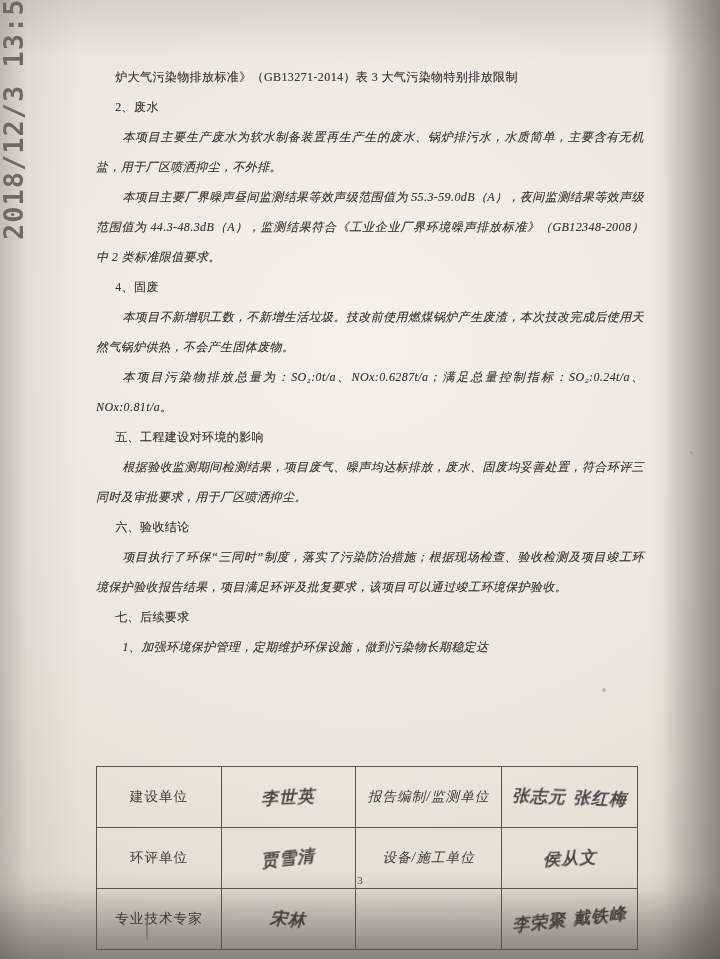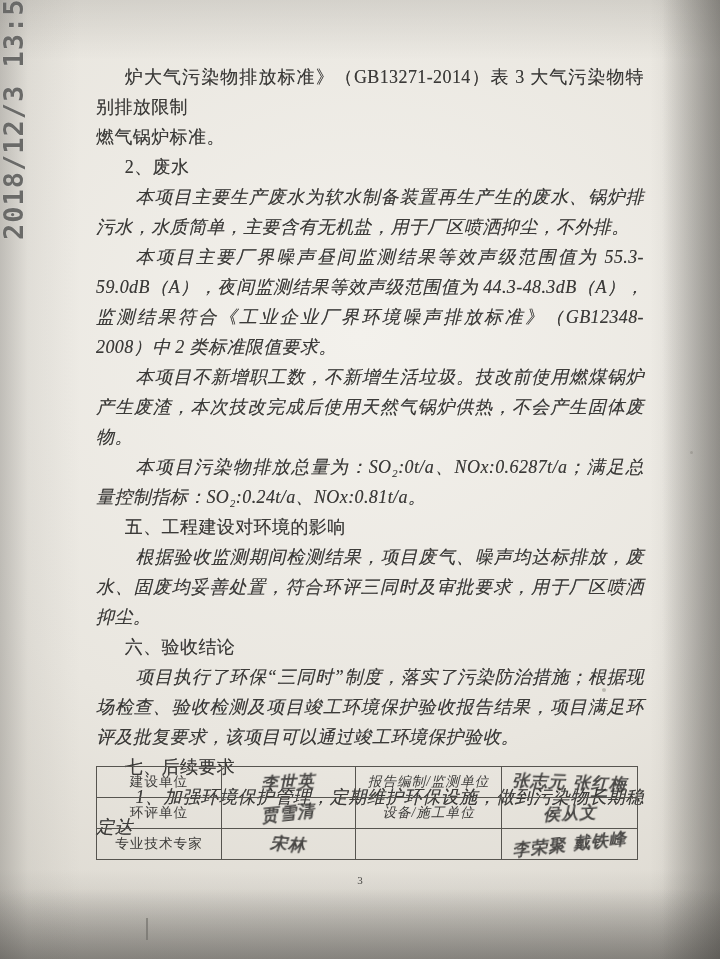--- a/index.html
+++ b/index.html
@@ -65,21 +65,21 @@
     white-space: nowrap;
   }
 
   
   .doc {
     position: absolute;
     left: 96px;
     top: 62px;
     width: 548px;
     color: #3b3a38;
-    font-size: 18px;
+    font-size: 12px;
     line-height: 30px;
     letter-spacing: .4px;
     text-shadow: 0 0 .6px rgba(60,60,60,.55);
     filter: blur(.18px);
   }
   .doc p {
     margin: 0;
     text-align: justify;
   }
   .ind1 { text-indent: 1.6em; }
@@ -92,21 +92,21 @@
     left: 96px;
     top: 766px;
     width: 542px;
     border-collapse: collapse;
     color: #3b3a38;
     font-size: 13.6px;
   }
   .sig-table td {
     border: 1px solid #56544f;
     height: 30px;
-    padding: 0 4px;
+    padding: 15px 4px;
     position: relative;
   }
   .lbl {
     text-align: center;
     white-space: nowrap;
     letter-spacing: 1px;
   }
   .w-lbl  { width: 120px; }
   .w-sig  { width: 140px; }
   .w-lbl2 { width: 140px; font-style: italic; }
@@ -159,24 +159,24 @@
 <div class="photo">
 
   <div class="vignette"></div>
   <div class="shade-right"></div>
   <div class="shade-bottom"></div>
 
   <div class="timestamp">2018/12/3 13:55</div>
 
   <div class="doc">
     <p class="ind1">炉大气污染物排放标准》（GB13271-2014）表 3 大气污染物特别排放限制</p>
-    <p>燃气锅炉标准。</p>
     <p class="heading">2、废水</p>
     <p class="ind2">本项目主要生产废水为软水制备装置再生产生的废水、锅炉排污水，水质简单，主要含有无机盐，用于厂区喷洒抑尘，不外排。</p>
     <p class="ind2">本项目主要厂界噪声昼间监测结果等效声级范围值为 55.3-59.0dB（A），夜间监测结果等效声级范围值为 44.3-48.3dB（A），监测结果符合《工业企业厂界环境噪声排放标准》（GB12348-2008）中 2 类标准限值要求。</p>
+    <p class="heading">4、固废</p>
     <p class="ind2">本项目不新增职工数，不新增生活垃圾。技改前使用燃煤锅炉产生废渣，本次技改完成后使用天然气锅炉供热，不会产生固体废物。</p>
     <p class="ind2">本项目污染物排放总量为：SO₂:0t/a、NOx:0.6287t/a；满足总量控制指标：SO₂:0.24t/a、NOx:0.81t/a。</p>
     <p class="heading">五、工程建设对环境的影响</p>
     <p class="ind2">根据验收监测期间检测结果，项目废气、噪声均达标排放，废水、固废均妥善处置，符合环评三同时及审批要求，用于厂区喷洒抑尘。</p>
     <p class="heading">六、验收结论</p>
     <p class="ind2">项目执行了环保“三同时”制度，落实了污染防治措施；根据现场检查、验收检测及项目竣工环境保护验收报告结果，项目满足环评及批复要求，该项目可以通过竣工环境保护验收。</p>
     <p class="heading">七、后续要求</p>
     <p class="ind2">1、加强环境保护管理，定期维护环保设施，做到污染物长期稳定达</p>
   </div>
 

